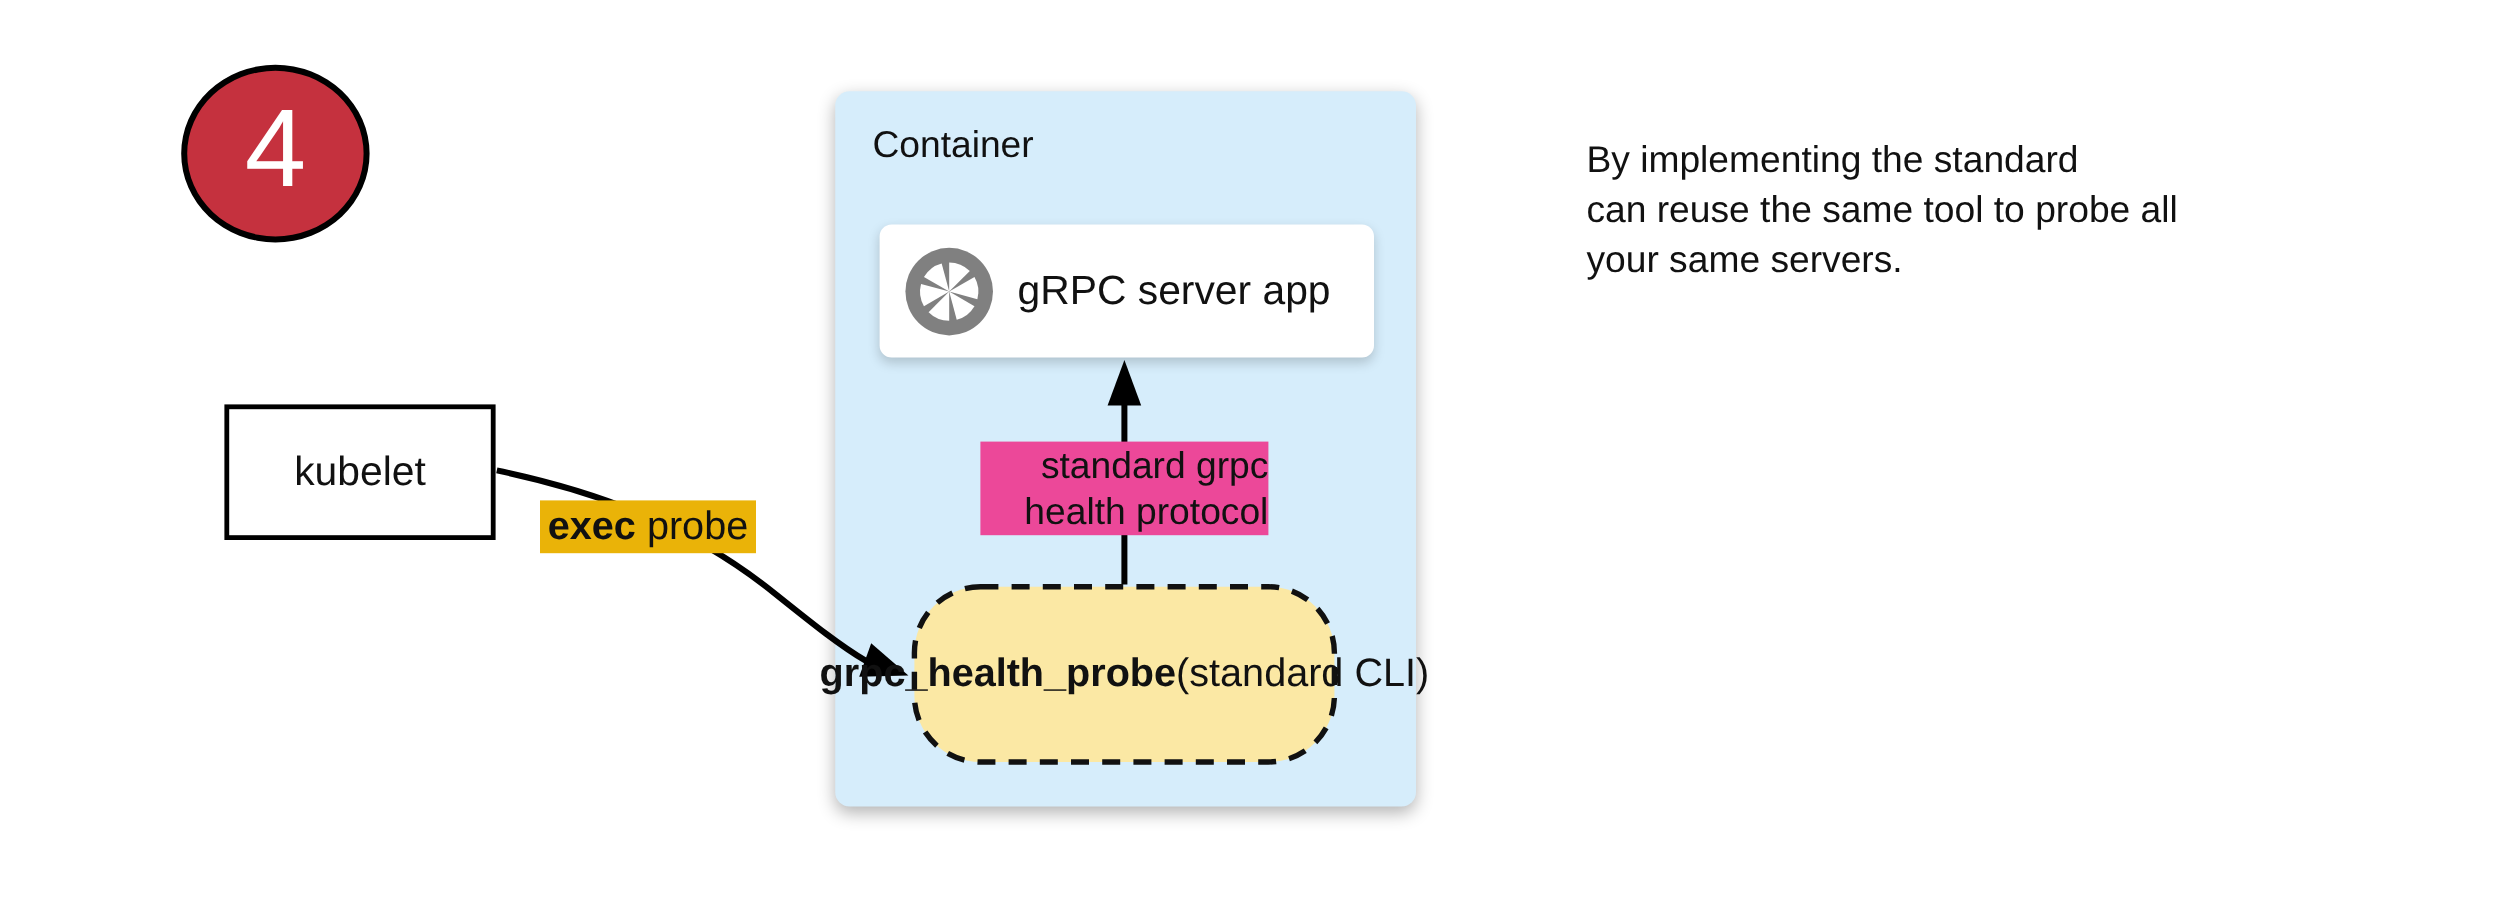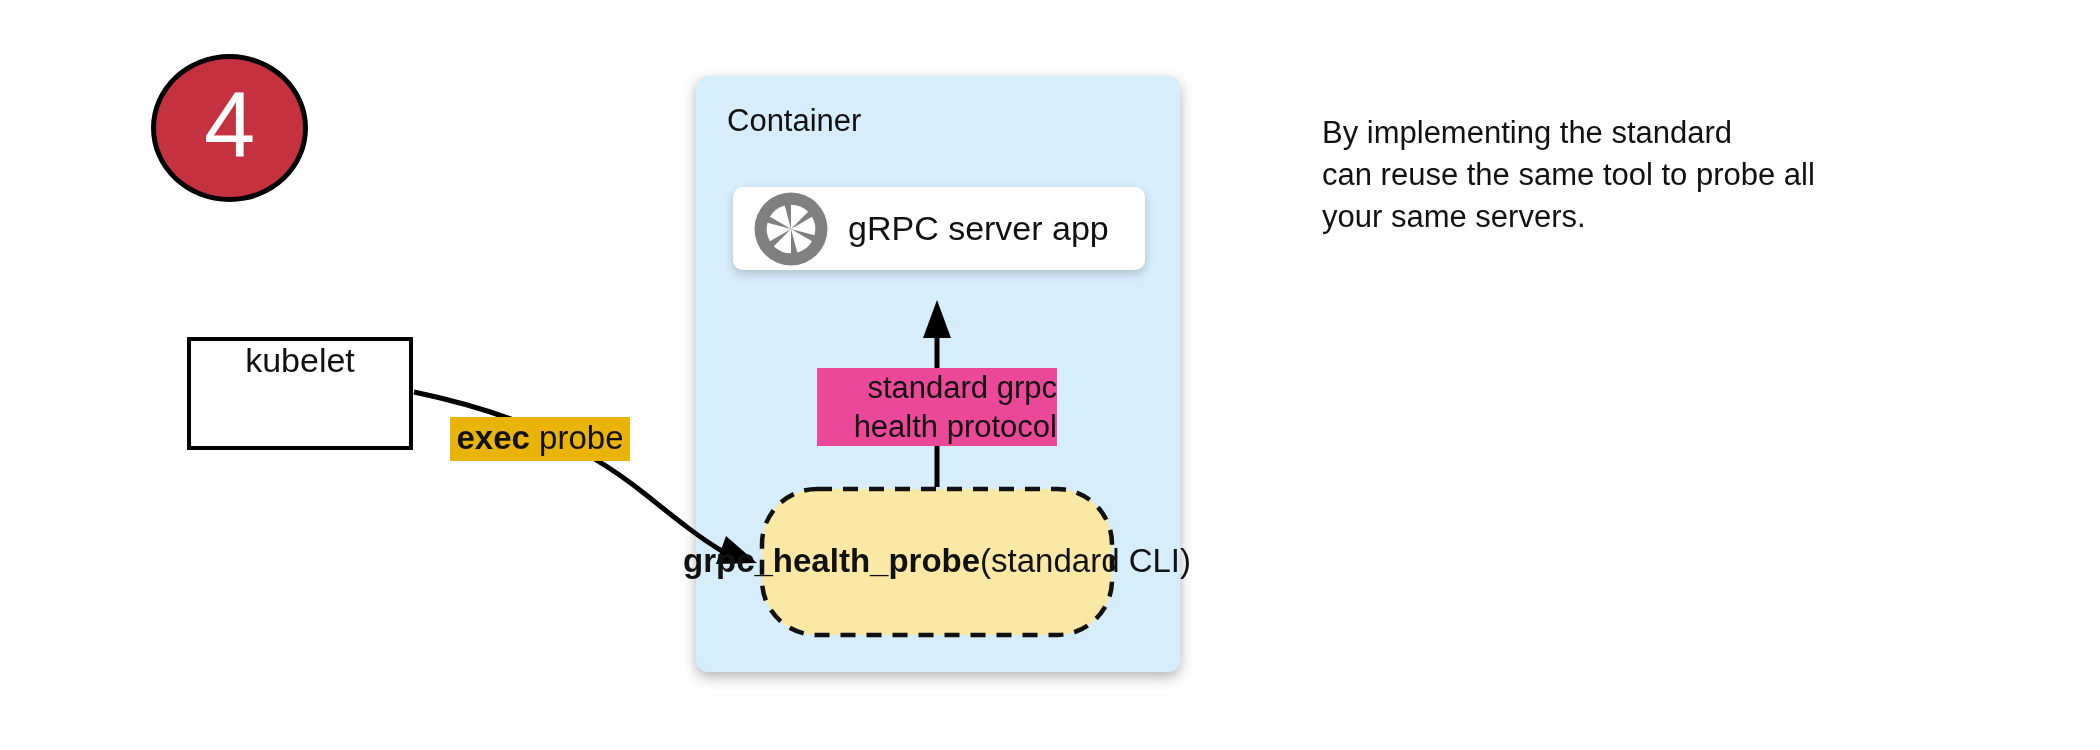--- a/index.html
+++ b/index.html
@@ -31,41 +31,41 @@
     padding-bottom: 8px;
   }
 
   
   .kubelet {
     left: 187px; top: 337px;
     width: 226px; height: 113px;
     background: #fff;
     border: 4px solid #000;
     box-sizing: border-box;
-    display: flex; align-items: flex-start; justify-content: center;
+    display: flex; align-items: center; justify-content: center;
     font-size: 34px;
   }
 
   
   .container-node {
     left: 696px; top: 76px;
     width: 484px; height: 596px;
     background: #d6edfb;
     border-radius: 12px;
     box-shadow: 0 5px 14px rgba(0,0,0,0.30);
   }
   .container-title {
     left: 727px; top: 103px;
     font-size: 31px;
   }
 
   
   .server-app {
     left: 733px; top: 187px;
-    width: 412px; height: 83px;
+    width: 412px; height: 111px;
     background: #ffffff;
     border-radius: 10px;
     box-shadow: 0 4px 10px rgba(0,0,0,0.18);
     display: flex; align-items: center;
     padding-left: 20px;
     box-sizing: border-box;
   }
   .server-app .icon-wrap { width: 76px; height: 76px; flex: 0 0 auto; }
   .server-app .label { font-size: 34px; margin-left: 19px; white-space: nowrap; }
 

